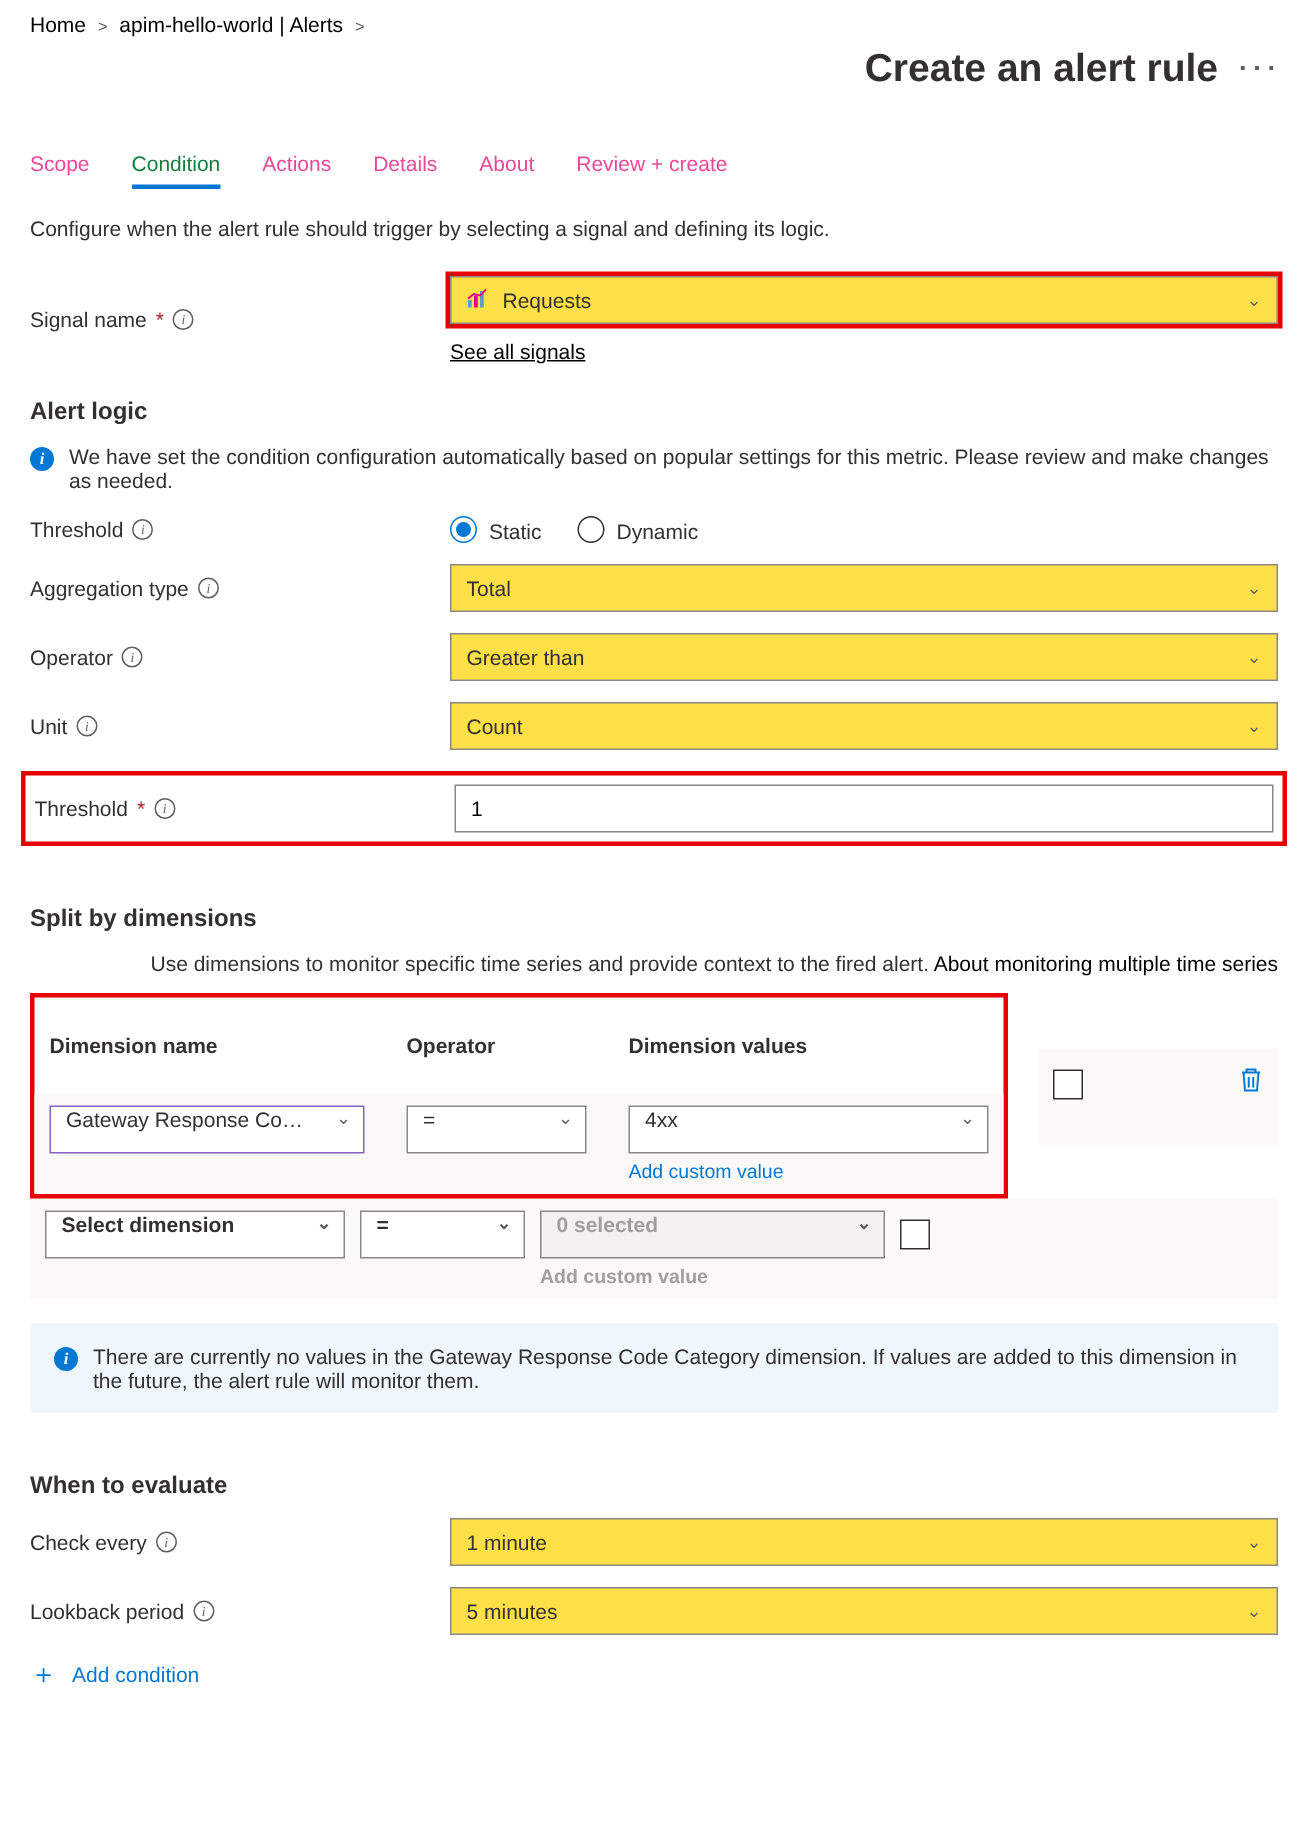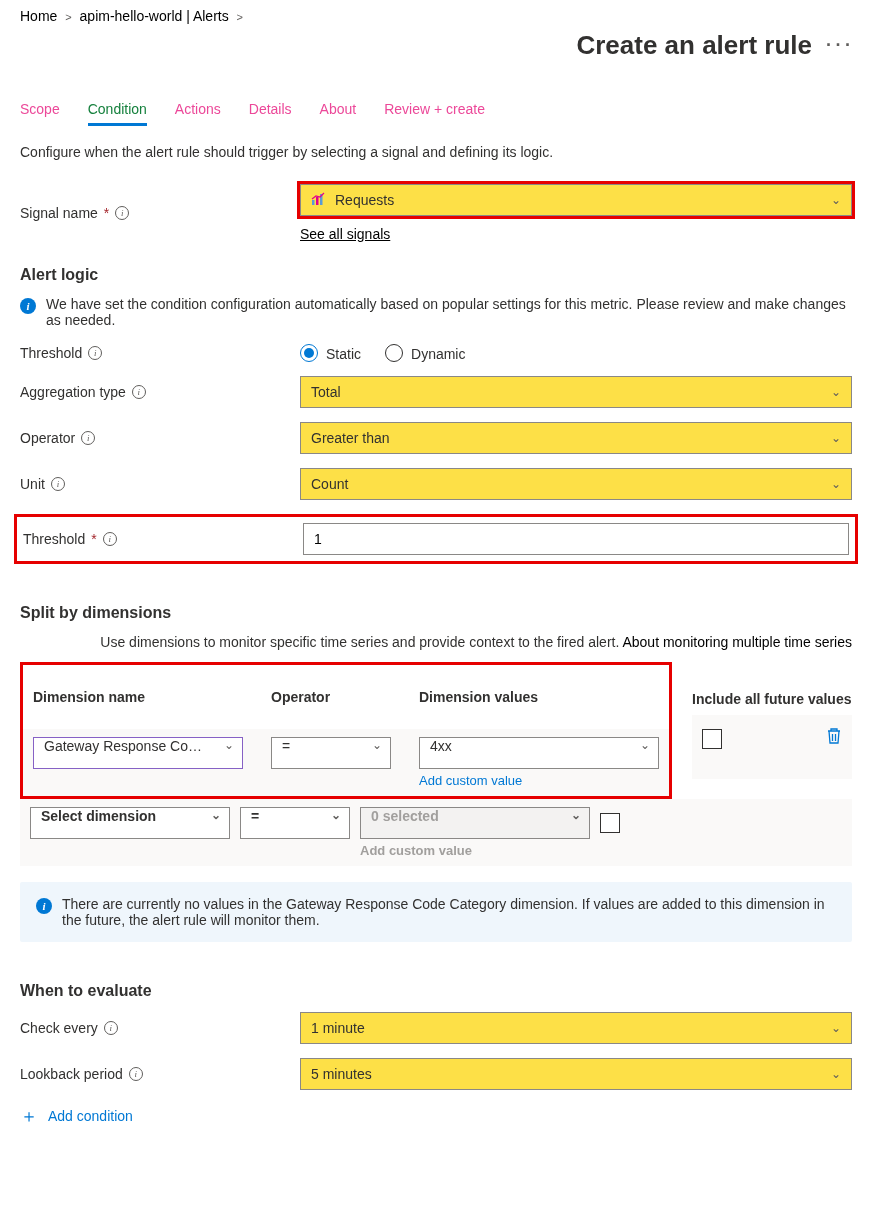--- a/index.html
+++ b/index.html
@@ -211,21 +211,20 @@
           <div class="dim-select">
             <span>4xx</span>
             <span class="chev">⌄</span>
           </div>
           <div class="add-custom">Add custom value</div>
         </div>
       </div>
     </div>
     <div style="flex:0 0 20px;"></div>
     <div style="flex:1;">
-      <div style="font-weight:600; padding:8px 0;">Include all future values</div>
       <div style="background:#faf9f8; padding:8px 10px; display:flex; justify-content:space-between; align-items:flex-start; height:64px;">
         <div class="chk"></div>
         <div class="trash">
           <svg width="16" height="18" viewBox="0 0 16 18">
               <path fill="none" stroke="#0078d4" stroke-width="1.3" d="M2 4h12M5 4V2h6v2M3 4l1 12h8l1-12M6.5 7v7M9.5 7v7"></path>
             </svg>
         </div>
       </div>
     </div>
   </div>

